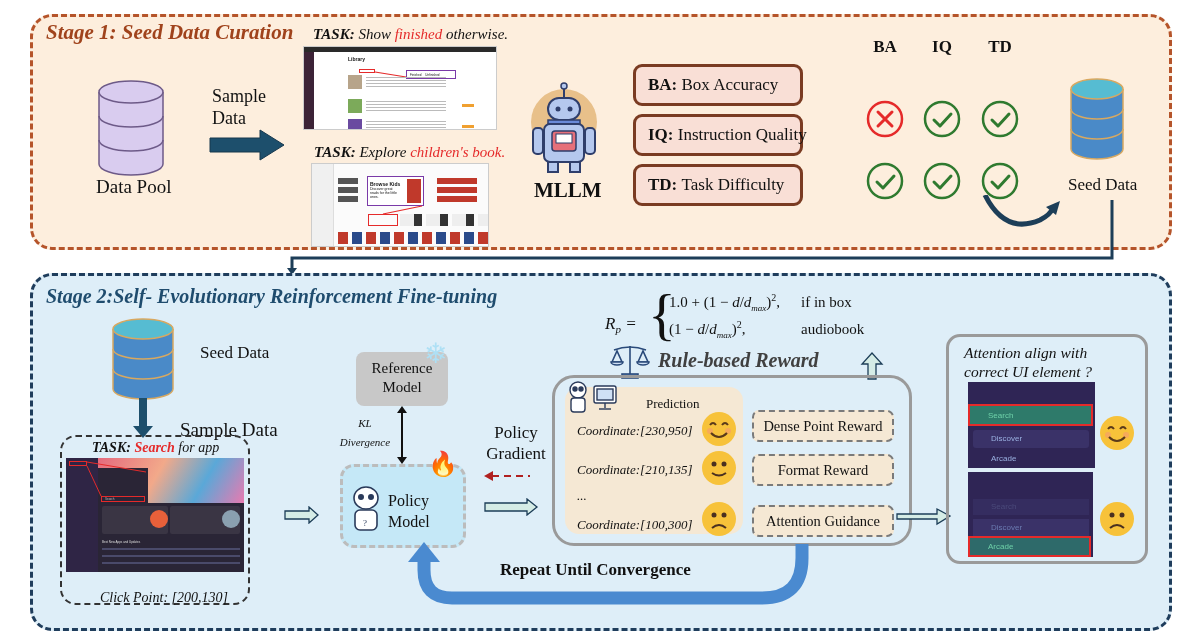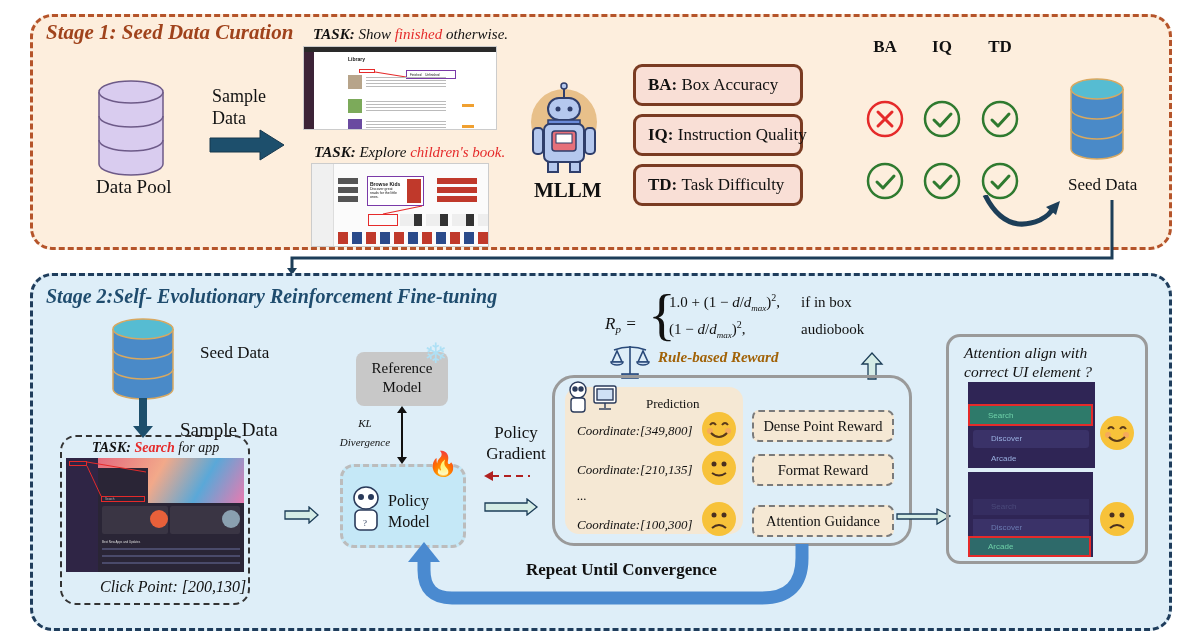--- a/index.html
+++ b/index.html
@@ -212,21 +212,21 @@
       <line x1="21" y1="8" x2="35" y2="38" stroke="#e52a2a" stroke-width="1"></line>
       <line x1="21" y1="4" x2="80" y2="14" stroke="#e52a2a" stroke-width="1"></line>
     </svg>
   <div class="abs" style="left:36px;top:48px;width:66px;height:28px;background:#3a3544;border-radius:2px"></div>
   <div class="abs" style="left:104px;top:48px;width:70px;height:28px;background:#3a3544;border-radius:2px"></div>
   <div class="abs" style="left:84px;top:52px;width:18px;height:18px;border-radius:50%;background:#e8603a"></div>
   <div class="abs" style="left:156px;top:52px;width:18px;height:18px;border-radius:50%;background:#8aa0b0"></div>
   <div class="abs" style="left:36px;top:82px;font-size:3px;color:#ddd">Best New Apps and Updates</div>
   <div class="abs" style="left:36px;top:88px;width:138px;height:22px;background:repeating-linear-gradient(#2a2536 0 2px,#4a4a6a 2px 4px,#2a2536 4px 7px)"></div>
 </div>
-<div class="abs serif" style="left:100px;top:578px;font-size:16px;font-style:italic">Click Point: [200,130]</div>
+<div class="abs serif" style="left:100px;top:590px;font-size:14px;font-style:italic">Click Point: [200,130]</div>
 
 <svg class="abs" style="left:284px;top:506px" width="36" height="18">
   <path d="M1 5 h24 v-4 l9 8 l-9 8 v-4 h-24 z" fill="#d5ece6" stroke="#1d3e58" stroke-width="1.3"></path>
 </svg>
 
 <div class="abs" style="left:356px;top:352px;width:92px;height:54px;background:#c8c8c8;border-radius:8px;font-size:15px;text-align:center;padding-top:7px;line-height:19px">
   <div>Reference</div>
   <div>Model</div>
 </div>
 <div class="abs" style="left:424px;top:340px;font-size:28px;color:#aee0f5;line-height:1">❄</div>
@@ -281,41 +281,41 @@
   <g stroke="#2a4a7a" stroke-width="1.6" fill="#cfe0f5">
     <line x1="20" y1="6" x2="20" y2="34"></line>
     <path d="M4 10 Q20 4 36 10" fill="none"></path>
     <path d="M2 22 l5 -11 l5 11 z" fill="none"></path>
     <path d="M1 22 a6 3 0 0 0 12 0 z"></path>
     <path d="M28 22 l5 -11 l5 11 z" fill="none"></path>
     <path d="M27 22 a6 3 0 0 0 12 0 z"></path>
     <rect x="12" y="34" width="16" height="4" fill="#6a9ad8"></rect>
   </g>
 </svg>
-<div class="abs" style="left:658px;top:349px;font-size:15px;font-weight:bold;font-style:italic;color:#a16207">Rule-based Reward</div>
+<div class="abs" style="left:658px;top:349px;font-size:20px;font-weight:bold;font-style:italic;color:#404040">Rule-based Reward</div>
 <svg class="abs" style="left:860px;top:352px" width="24" height="28">
   <path d="M8 27 v-15 h-6 l10 -11 l10 11 h-6 v15 z" fill="#d5ece6" stroke="#1d3e58" stroke-width="1.3"></path>
 </svg>
 
 <div class="abs" style="left:552px;top:375px;width:360px;height:171px;border:3px solid #9a9a9a;border-radius:22px"></div>
 <div class="abs" style="left:565px;top:387px;width:178px;height:147px;background:#f5e8d4;border-radius:14px"></div>
 <svg class="abs" style="left:566px;top:378px" width="54" height="44">
   <g stroke="#2a3a5a" stroke-width="1.4" fill="#fff">
     <circle cx="12" cy="12" r="8"></circle>
     <circle cx="9" cy="11" r="2" fill="#2a3a5a"></circle>
       <circle cx="15" cy="11" r="2" fill="#2a3a5a"></circle>
     <rect x="5" y="20" width="14" height="14" rx="3"></rect>
     <rect x="28" y="8" width="22" height="17" rx="2"></rect>
     <rect x="31" y="11" width="16" height="11" fill="#cfe0f5"></rect>
     <line x1="39" y1="25" x2="39" y2="30"></line>
     <line x1="33" y1="31" x2="45" y2="31"></line>
   </g>
 </svg>
 <div class="abs serif" style="left:646px;top:396px;font-size:13px">Prediction</div>
-<div class="abs serif coord" style="top:423px">Coordinate:[349,800]</div>
+<div class="abs serif coord" style="top:423px">Coordinate:[230,950]</div>
 <div class="abs serif coord" style="top:462px">Coordinate:[210,135]</div>
 <div class="abs serif coord" style="top:488px">...</div>
 <div class="abs serif coord" style="top:517px">Coordinate:[100,300]</div>
 
 <div id="pred-emojis">
     <div class="abs" style="left: 700px; top: 410px;"><svg width="38" height="38">
         <circle cx="19" cy="19" r="17" fill="#f7c23a"></circle>
         <path d="M10 15 q3 -4 6 0 M22 15 q3 -4 6 0" stroke="#5a3a1a" stroke-width="2" fill="none"></path>
         <circle cx="10" cy="21" r="3" fill="#f59a70" opacity=".6"></circle>
         <circle cx="28" cy="21" r="3" fill="#f59a70" opacity=".6"></circle>
@@ -339,21 +339,21 @@
 <div class="abs reward-box" style="top:454px">Format Reward</div>
 <div class="abs reward-box" style="top:505px">Attention Guidance</div>
 <svg class="abs" style="left:896px;top:506px" width="56" height="20">
   <path d="M1 8 h40 v-5 l13 7 l-13 8 v-5 h-40 z" fill="#d5ece6" stroke="#1d3e58" stroke-width="1.3"></path>
 </svg>
 
 <svg class="abs" style="left:396px;top:540px" width="420" height="70">
   <path d="M406 4 v14 q0 40 -40 40 h-310 q-28 0 -28 -28 v-10" fill="none" stroke="#4a8ad0" stroke-width="13"></path>
   <path d="M12 22 l16 -20 l16 20 z" fill="#4a8ad0"></path>
 </svg>
-<div class="abs serif" style="left:526px;top:560px;font-size:17px;font-weight:bold">Repeat Until Convergence</div>
+<div class="abs serif" style="left:500px;top:560px;font-size:17px;font-weight:bold">Repeat Until Convergence</div>
 
 <div class="abs" style="left:946px;top:334px;width:202px;height:230px;border:3px solid #9a9a9a;border-radius:14px"></div>
 <div class="abs serif" style="left:964px;top:343px;font-style:italic;font-size:15.5px;line-height:19px">
   <div>Attention align with</div>
   <div>correct UI element ?</div>
 </div>
 
 <div class="abs" style="left:968px;top:382px;width:127px;height:86px;background:#2f2555;overflow:hidden;font-family:'Liberation Sans',sans-serif;font-size:8px">
   <div class="abs" style="left:0;top:22px;width:125px;height:22px;background:#2e7a6a;border:2px solid #e52a2a;color:#6ed0a8;padding:5px 0 0 18px"><span>Search</span></div>
   <div class="abs" style="left:5px;top:48px;width:116px;height:18px;background:#3a3268;border-radius:3px;color:#9ab0e0;padding:4px 0 0 18px"><span>Discover</span></div>

